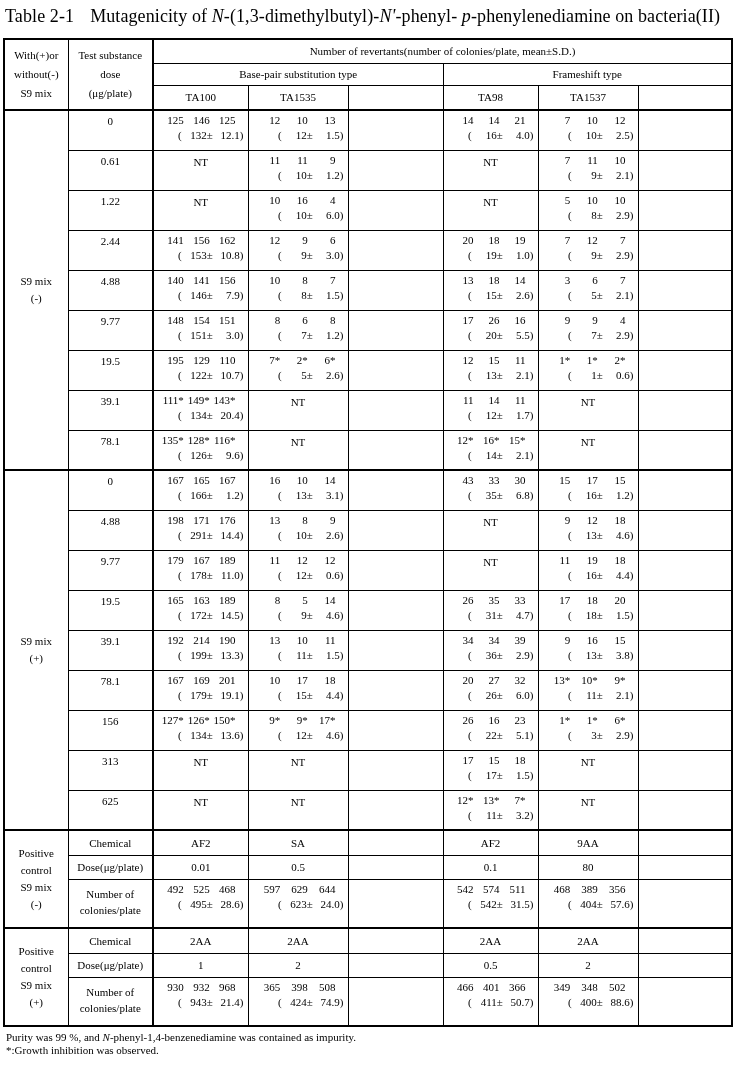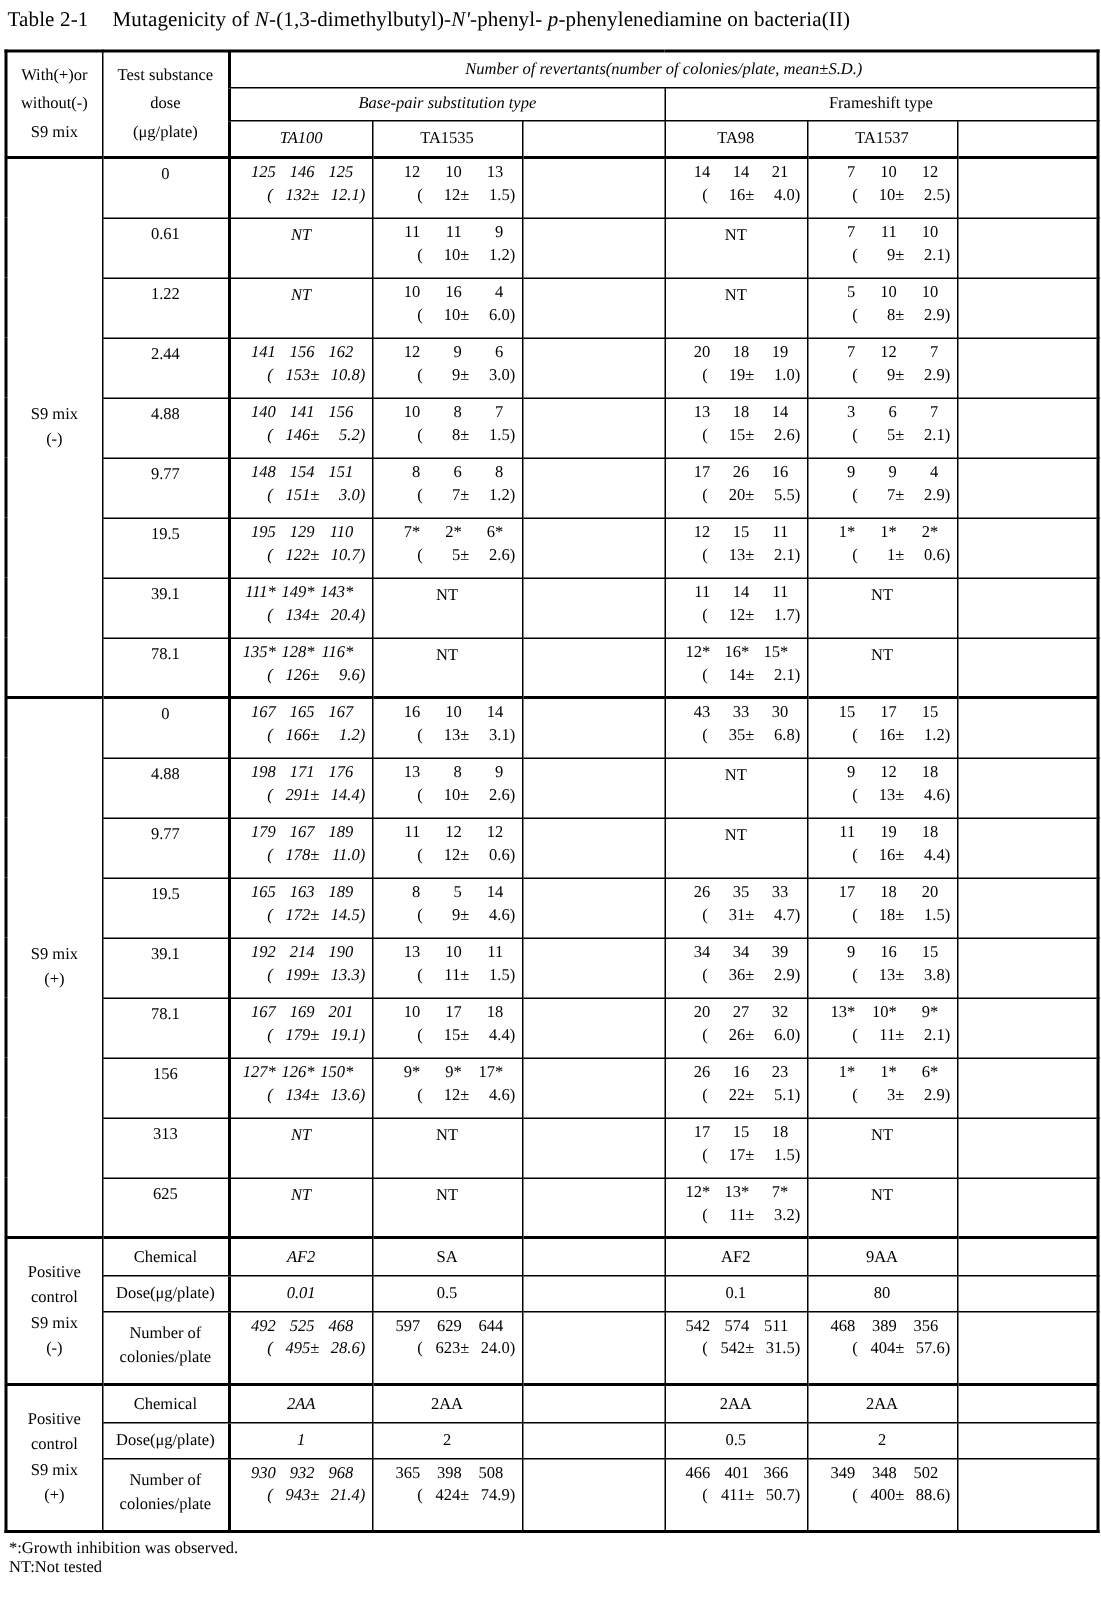--- a/index.html
+++ b/index.html
@@ -3,34 +3,34 @@
 <meta charset="utf-8">
 <style>
   * { box-sizing: border-box; }
   html, body { margin:0; padding:0; }
   body {
     width:734px; height:1073px; overflow:hidden;
     background:#ffffff; color:#000;
     font-family:"Liberation Serif", serif;
   }
   .page { width:734px; padding:5px 3px 0 3px; }
-  .title { font-size:14px; margin:1px 0 11px 2px; white-space:nowrap; letter-spacing:0.1px; }
+  .title { font-size:18px; margin:1px 0 11px 2px; white-space:nowrap; letter-spacing:0.1px; }
   .title .tlabel { margin-right:16px; }
   i { font-style:italic; }
 
   table.main {
     border-collapse:collapse; table-layout:fixed;
     width:728px; border:2px solid #000;
   }
   th, td {
     border:1px solid #000; padding:0;
     font-size:11px; font-weight:normal;
     text-align:center; vertical-align:middle; overflow:hidden;
   }
-  .bl2 { border-left:2px solid #000;font-style:italic; }
+  .bl2 { border-left:2px solid #000; }
   tr.sec-top td, tr.sec-top th { border-top:2px solid #000; }
 
   thead tr:nth-child(1){ height:24px; }
   thead tr:nth-child(2){ height:22px; }
   thead tr:nth-child(3){ height:25px; }
   .hdr-multi div { line-height:1.75; }
 
   tbody tr.dose-row { height:40px; }
   td.dose { vertical-align:top; padding-top:4px; }
   td.label-cell { vertical-align:middle; }
@@ -309,21 +309,21 @@
           <td class="cell bl2">
             <div class="counts">
               <span>140</span>
               <span>141</span>
               <span>156</span>
             </div>
             <div class="mean">
               <span>(</span>
               <span class="mv">146</span>
               <span>±</span>
-              <span class="sv">5.2</span>
+              <span class="sv">7.9</span>
               <span>)</span>
             </div>
           </td>
           <td class="cell">
             <div class="counts">
               <span>10</span>
               <span>8</span>
               <span>7</span>
             </div>
             <div class="mean">
@@ -1203,17 +1203,17 @@
               <span class="sv">88.6</span>
               <span>)</span>
             </div>
           </td>
           <td class="cell"></td>
         </tr>
       </tbody>
   </table>
 
   <div class="footnotes" id="footnotes">
+      <div class="fn-line"><span>Purity was 99 %, and </span><i>N</i><span>-phenyl-1,4-benzenediamine was contained as impurity.</span></div>
       <div class="fn-line"><span>*:Growth inhibition was observed.</span></div>
-      <div class="fn-line"><span>NT:Not tested</span></div>
     </div>
 
 </div>
 
 </body></html>

